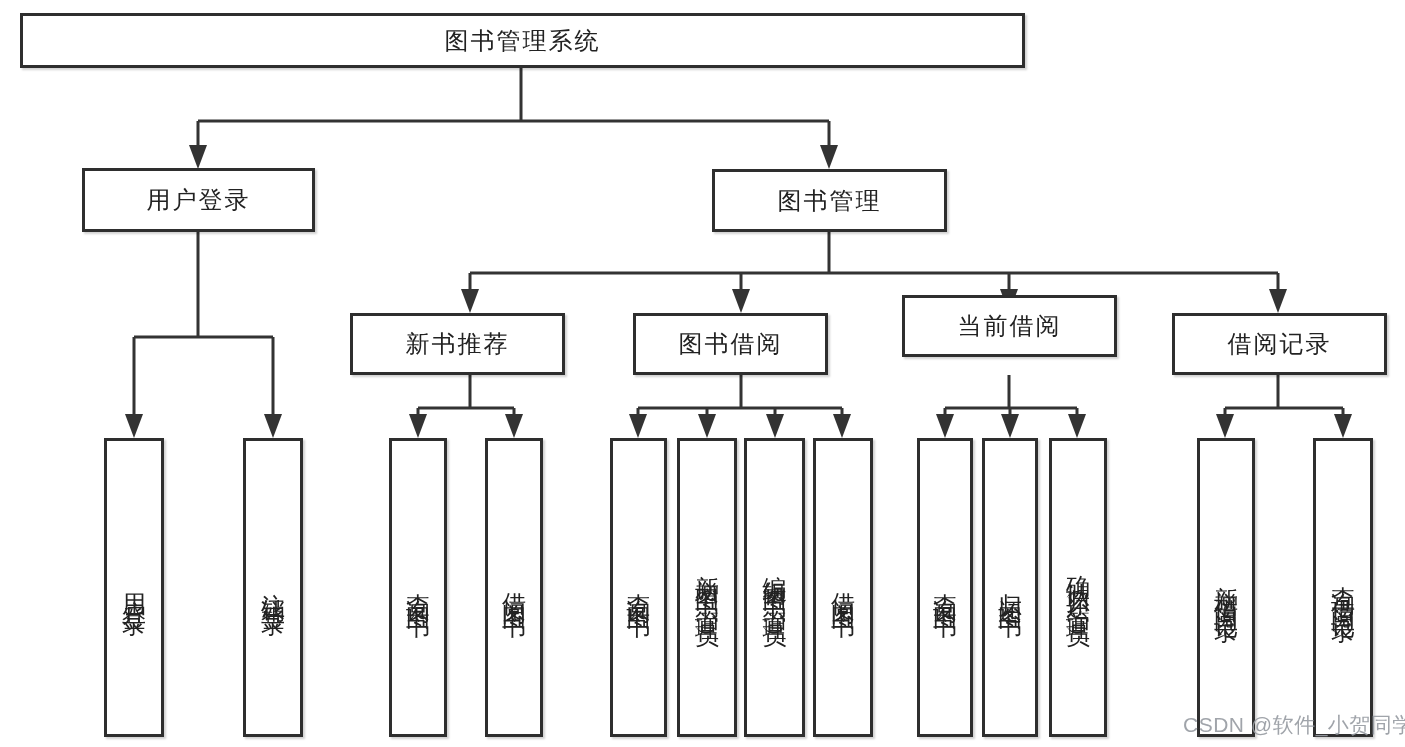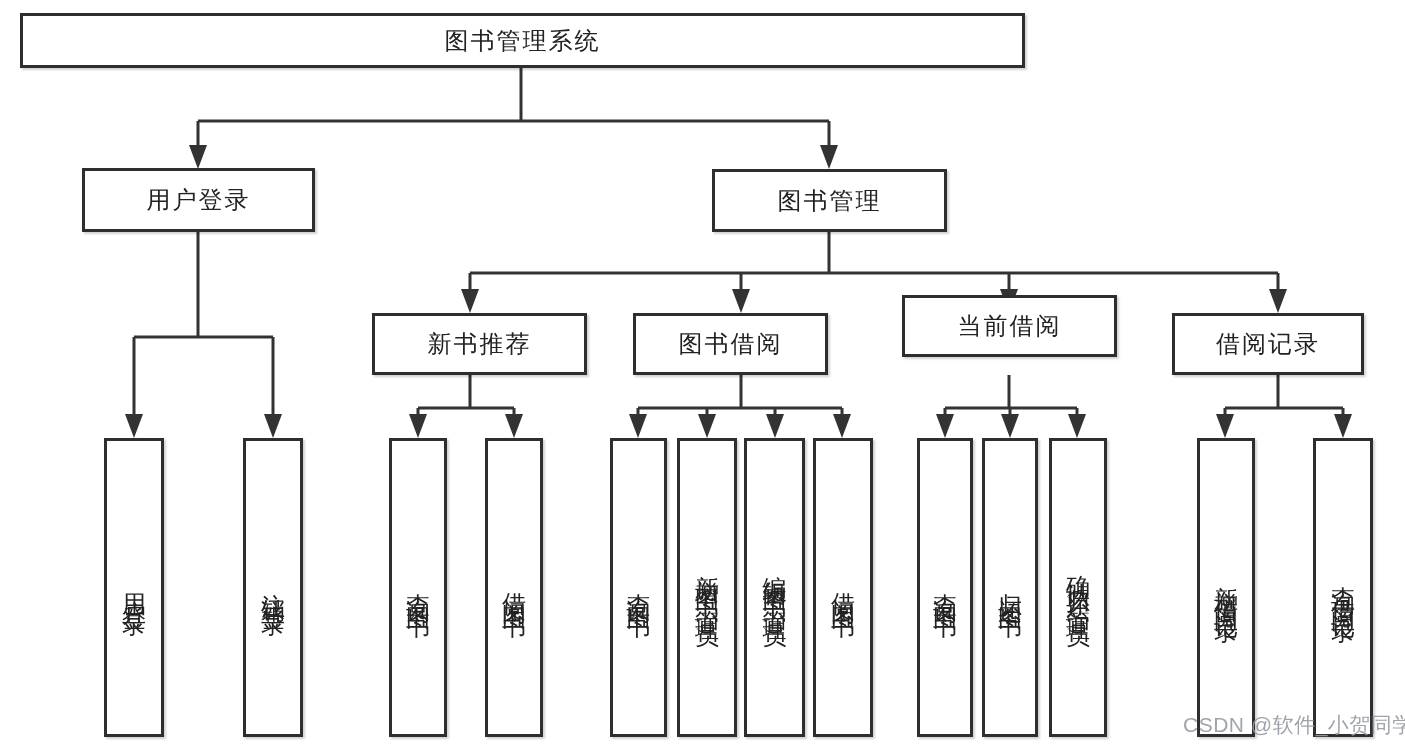--- a/index.html
+++ b/index.html
@@ -101,30 +101,30 @@
     <span>图书管理系统</span>
   </div>
 
   <div class="box hbox" style="left:82px;top:168px;width:233px;height:64px">
     <span>用户登录</span>
   </div>
   <div class="box hbox" style="left:712px;top:169px;width:235px;height:63px">
     <span>图书管理</span>
   </div>
 
-  <div class="box hbox" style="left:372px;top:313px;width:215px;height:62px">
+  <div class="box hbox" style="left:350px;top:313px;width:215px;height:62px">
     <span>新书推荐</span>
   </div>
   <div class="box hbox" style="left:633px;top:313px;width:195px;height:62px">
     <span>图书借阅</span>
   </div>
   <div class="box hbox" style="left:902px;top:295px;width:215px;height:62px">
     <span>当前借阅</span>
   </div>
-  <div class="box hbox" style="left:1172px;top:313px;width:192px;height:62px">
+  <div class="box hbox" style="left:1172px;top:313px;width:215px;height:62px">
     <span>借阅记录</span>
   </div>
 
   <div class="box vbox" style="left:104px;top:438px;width:60px;height:299px">
     <span>用户登录</span>
   </div>
   <div class="box vbox" style="left:243px;top:438px;width:60px;height:299px">
     <span>注销登录</span>
   </div>
 

